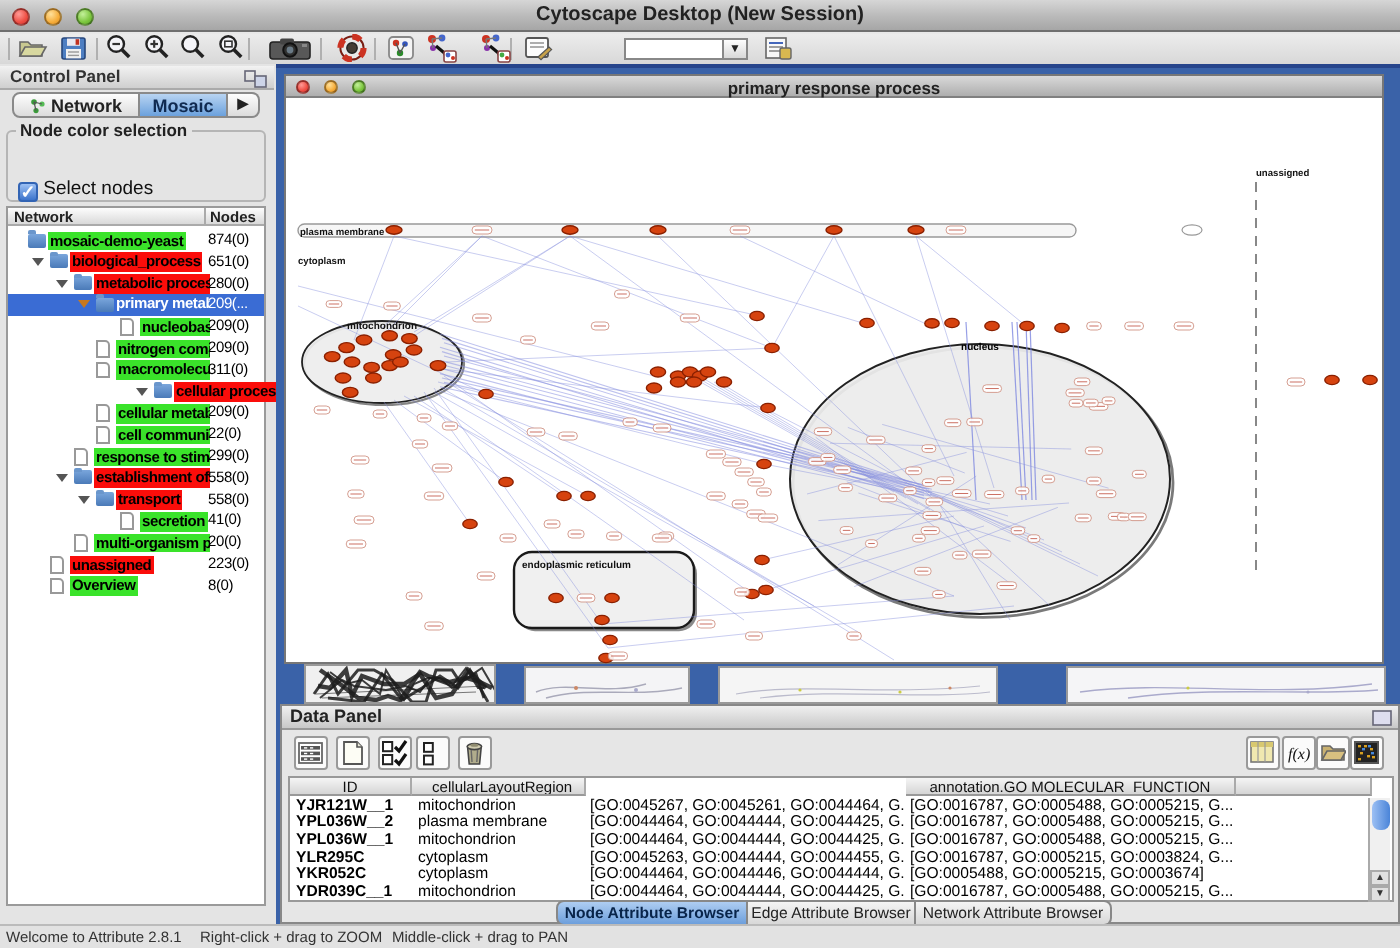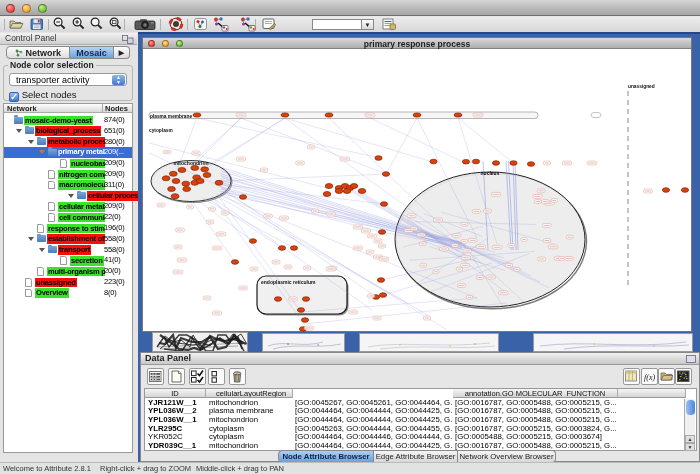--- a/index.html
+++ b/index.html
@@ -7,21 +7,21 @@
 .abs{position:absolute}
 #titlebar{left:0;top:0;width:700px;height:16px;background:linear-gradient(#d6d6d6,#b9b9b9 55%,#a6a6a6);border-bottom:1px solid #6f6f6f}
 .tl{position:absolute;top:3.5px;width:9px;height:9px;border-radius:50%;border:1px solid rgba(0,0,0,.35)}
 #titletext{position:absolute;top:2px;left:0;width:700px;text-align:center;font-size:10px;font-weight:bold;color:#222}
 #toolbar{left:0;top:17px;width:700px;height:15px;background:linear-gradient(#ececec,#d8d8d8)}
 .tsep{position:absolute;top:2px;width:1px;height:11px;background:#b0b0b0}
 #main{left:0;top:32px;width:700px;height:430px}
 #leftpanel{position:absolute;left:0;top:0;width:138px;height:430px;background:#e4e4e4}
 #mdi{position:absolute;left:138px;top:0;width:562px;height:430px;background:#3a62a8}
 #mditop{position:absolute;left:0;top:0;width:562px;height:2px;background:#27458c}
-#cpheader{position:absolute;left:0;top:1px;width:137px;height:12px;background:linear-gradient(#f2f2f2,#cfcfcf);border-bottom:1px solid #aaa;font-size:8.5px;font-weight:normal;color:#333;padding-left:5px}
+#cpheader{position:absolute;left:0;top:1px;width:137px;height:12px;background:linear-gradient(#f2f2f2,#cfcfcf);border-bottom:1px solid #aaa;font-size:8.5px;font-weight:bold;color:#333;padding-left:5px}
 #cptabs{position:absolute;left:4px;top:14px;width:128px;height:13px}
 .tabseg{position:absolute;top:0;height:13px;border:1px solid #8a8a8a;font-size:9px;font-weight:bold;text-align:center;line-height:12px}
 #groupbox{position:absolute;left:3px;top:33px;width:130px;height:36px;border:1px solid #b5b5b5;border-radius:3px}
 #grouplabel{position:absolute;left:8px;top:28px;background:#e4e4e4;padding:0 2px;font-size:8.5px;font-weight:bold;color:#222}
 #combo{position:absolute;left:9px;top:41px;width:118px;height:13px;background:#fff;border:1px solid #999;border-radius:3px;font-size:9px;line-height:12px;padding-left:6px}
 #combobtn{position:absolute;right:1px;top:1px;width:13px;height:10px;background:linear-gradient(#8cb6f0,#4178d0);border-radius:2px;color:#fff;font-size:5px;line-height:5px;text-align:center}
 #selnodes{position:absolute;left:9px;top:57px;font-size:9.5px;color:#111}
 #cb{display:inline-block;width:10px;height:10px;background:linear-gradient(#9cc0f4,#3c74cc);border:1px solid #3264b4;border-radius:2px;color:#fff;font-size:9px;line-height:9px;text-align:center;vertical-align:-2px;font-weight:bold}
 #treebox{position:absolute;left:3px;top:71px;width:130px;height:350px;background:#fff;border:1px solid #9a9a9a}
 #treehdr{position:absolute;left:0;top:0;width:128px;height:9px;background:linear-gradient(#fdfdfd,#d9d9d9);border-bottom:1px solid #aaa;font-size:7.5px;font-weight:bold;color:#222}
@@ -42,20 +42,21 @@
 #vscroll{position:absolute;right:1px;top:10px;width:11px;height:52px;background:#f0f0f0;border-left:1px solid #aaa}
 #btabs{position:absolute;left:278px;top:450px;height:12px;font-size:7.8px}
 .btab{position:absolute;top:0;height:13px;line-height:12px;text-align:center;border:1px solid #888;background:linear-gradient(#f4f4f4,#d8d8d8);color:#222}
 svg.abs{display:block}
 </style></head><body>
 
 <div id="titlebar" class="abs">
 <div class="tl" style="left:6px;background:radial-gradient(circle at 35% 30%,#ff9a96,#ee4e43 60%,#c33)"></div>
 <div class="tl" style="left:22px;background:radial-gradient(circle at 35% 30%,#ffe09a,#f6ad3a 60%,#d88a20)"></div>
 <div class="tl" style="left:38px;background:radial-gradient(circle at 35% 30%,#c3f09a,#7cc63e 60%,#5aa32a)"></div>
+<div id="titletext">Cytoscape Desktop (New Session)</div>
 </div>
 <div id="toolbar" class="abs">
 <div class="tsep" style="left:4px"></div>
 <div class="tsep" style="left:48px"></div>
 <div class="tsep" style="left:124px"></div>
 <div class="tsep" style="left:160px"></div>
 <div class="tsep" style="left:187px"></div>
 <div class="tsep" style="left:255px"></div>
 <div class="abs" style="left:279px;top:18px;font-size:12px;color:#111">Search:</div>
 <div class="abs" style="left:312px;top:2px;width:62px;height:11px;background:#fff;border:1px solid #888"></div>
@@ -162,21 +163,20 @@
             <circle cx="6" cy="3" r="1.3" fill="#55bb55"></circle>
             <circle cx="3" cy="6.3" r="1.3" fill="#3a9a3a"></circle>
             <line x1="2" y1="2" x2="6" y2="3" stroke="#555" stroke-width="0.6"></line>
             <line x1="2" y1="2" x2="3" y2="6.3" stroke="#555" stroke-width="0.6"></line>
           </svg> Network</div>
 <div class="tabseg" style="left:66px;width:44px;background:linear-gradient(#b8d4f2,#6ba1dd);border-left:none;color:#102a50">Mosaic</div>
 <div class="tabseg" style="left:110px;width:16px;background:linear-gradient(#fdfdfd,#dcdcdc);border-left:none;border-radius:0 4px 4px 0;font-size:7px;color:#222">▶</div>
 </div>
 <div id="groupbox"></div>
       <div id="grouplabel">Node color selection</div>
-<div id="combo">transporter activity<div id="combobtn">▲<br>▼</div></div>
 <div id="selnodes"><span id="cb">✓</span> Select nodes</div>
 <div id="treebox">
 <div id="treehdr">
           <span style="position:absolute;left:3px;top:0">Network</span>
           <span style="position:absolute;left:101px;top:0">Nodes</span>
           <span style="position:absolute;left:98px;top:0;width:1px;height:9px;background:#aaa"></span>
         </div>
 <div class="trow" style="top:11.0px;">
 <span class="fold" style="left:10px"></span>
 <span class="thl" style="position:absolute;left:20px;top:0.7px;background:#3ae32a;max-width:81px">mosaic-demo-yeast</span>
@@ -227,21 +227,21 @@
 <span class="tcount" style="color:#000">209(0)</span>
 </div>
 <div class="trow" style="top:108.2px;">
 <span class="file" style="left:44px"></span>
 <span class="thl" style="position:absolute;left:54px;top:0.7px;background:#3ae32a;max-width:47px">cell communicat</span>
 <span class="tcount" style="color:#000">22(0)</span>
 </div>
 <div class="trow" style="top:119.0px;">
 <span class="file" style="left:33px"></span>
 <span class="thl" style="position:absolute;left:43px;top:0.7px;background:#3ae32a;max-width:58px">response to stimulu</span>
-<span class="tcount" style="color:#000">196(0)</span>
+<span class="tcount" style="color:#000">299(0)</span>
 </div>
 <div class="trow" style="top:129.8px;">
 <span class="tri" style="left:24px;border-top-color:#555"></span>
 <span class="fold" style="left:33px"></span>
 <span class="thl" style="position:absolute;left:43px;top:0.7px;background:#fb0d0a;max-width:58px">establishment of lo</span>
 <span class="tcount" style="color:#000">558(0)</span>
 </div>
 <div class="trow" style="top:140.60000000000002px;">
 <span class="tri" style="left:35px;border-top-color:#555"></span>
 <span class="fold" style="left:44px"></span>
@@ -752,38 +752,38 @@
 <div class="dcell" style="left:150px;top:18.2px;width:157px">[GO:0044464, GO:0044444, GO:0044425, G...</div>
 <div class="dcell" style="left:310px;top:18.2px;width:162px">[GO:0016787, GO:0005488, GO:0005215, G...</div>
 <div class="dcell" style="left:3px;top:26.9px;width:57px;font-weight:bold">YPL036W__1</div>
 <div class="dcell" style="left:64px;top:26.9px;width:83px">mitochondrion</div>
 <div class="dcell" style="left:150px;top:26.9px;width:157px">[GO:0044464, GO:0044444, GO:0044425, G...</div>
 <div class="dcell" style="left:310px;top:26.9px;width:162px">[GO:0016787, GO:0005488, GO:0005215, G...</div>
 <div class="dcell" style="left:3px;top:35.599999999999994px;width:57px;font-weight:bold">YLR295C</div>
 <div class="dcell" style="left:64px;top:35.599999999999994px;width:83px">cytoplasm</div>
 <div class="dcell" style="left:150px;top:35.599999999999994px;width:157px">[GO:0045263, GO:0044444, GO:0044455, G...</div>
 <div class="dcell" style="left:310px;top:35.599999999999994px;width:162px">[GO:0016787, GO:0005215, GO:0003824, G...</div>
-<div class="dcell" style="left:3px;top:44.3px;width:57px;font-weight:normal">YKR052C</div>
+<div class="dcell" style="left:3px;top:44.3px;width:57px;font-weight:bold">YKR052C</div>
 <div class="dcell" style="left:64px;top:44.3px;width:83px">cytoplasm</div>
 <div class="dcell" style="left:150px;top:44.3px;width:157px">[GO:0044464, GO:0044446, GO:0044444, G...</div>
 <div class="dcell" style="left:310px;top:44.3px;width:162px">[GO:0005488, GO:0005215, GO:0003674]</div>
 <div class="dcell" style="left:3px;top:53.0px;width:57px;font-weight:bold">YDR039C__1</div>
 <div class="dcell" style="left:64px;top:53.0px;width:83px">mitochondrion</div>
 <div class="dcell" style="left:150px;top:53.0px;width:157px">[GO:0044464, GO:0044444, GO:0044425, G...</div>
 <div class="dcell" style="left:310px;top:53.0px;width:162px">[GO:0016787, GO:0005488, GO:0005215, G...</div>
 <div id="vscroll">
             <div style="position:absolute;left:1px;top:1px;width:9px;height:15px;border-radius:4px;background:linear-gradient(90deg,#9cc0f4,#4a84d8)"></div>
             <div style="position:absolute;left:0px;top:36px;width:10px;height:8px;background:#e0e0e0;border:1px solid #aaa;font-size:5px;text-align:center;line-height:7px;color:#333">▲</div>
             <div style="position:absolute;left:0px;top:44px;width:10px;height:8px;background:#e0e0e0;border:1px solid #aaa;font-size:5px;text-align:center;line-height:7px;color:#333">▼</div>
           </div>
 </div>
 </div>
 </div>
 </div>
 <div id="btabs" class="abs">
 <div class="btab" style="left:0;width:96px;background:linear-gradient(#aecdf2,#6d9fdc);border-radius:4px 0 0 4px;color:#08244a;font-weight:bold">Node Attribute Browser</div>
 <div class="btab" style="left:96px;width:84px;border-left:none">Edge Attribute Browser</div>
-<div class="btab" style="left:180px;width:98px;border-left:none;border-radius:0 4px 4px 0">Network Overview Browser</div>
+<div class="btab" style="left:180px;width:98px;border-left:none;border-radius:0 4px 4px 0">Network Attribute Browser</div>
 </div>
 <div id="statusbar" class="abs">
 <span class="abs" style="left:3px;top:1px">Welcome to Attribute 2.8.1</span>
 <span class="abs" style="left:100px;top:1px">Right-click + drag to ZOOM</span>
 <span class="abs" style="left:196px;top:1px">Middle-click + drag to PAN</span>
 </div>
 </body></html>

